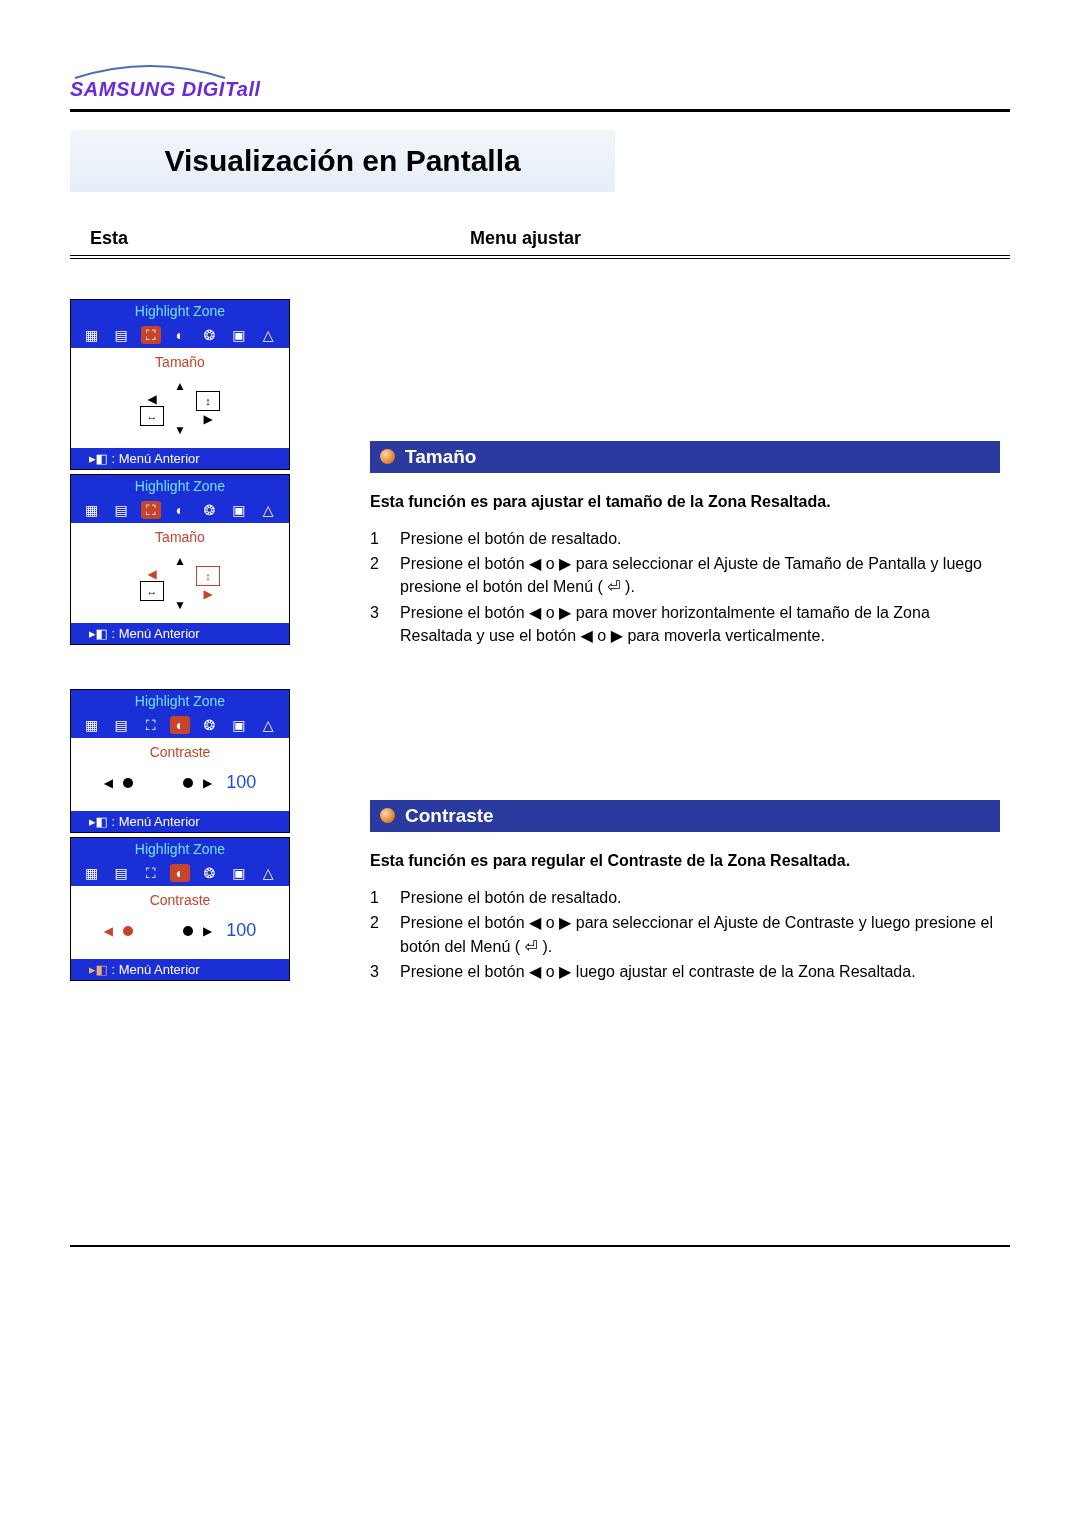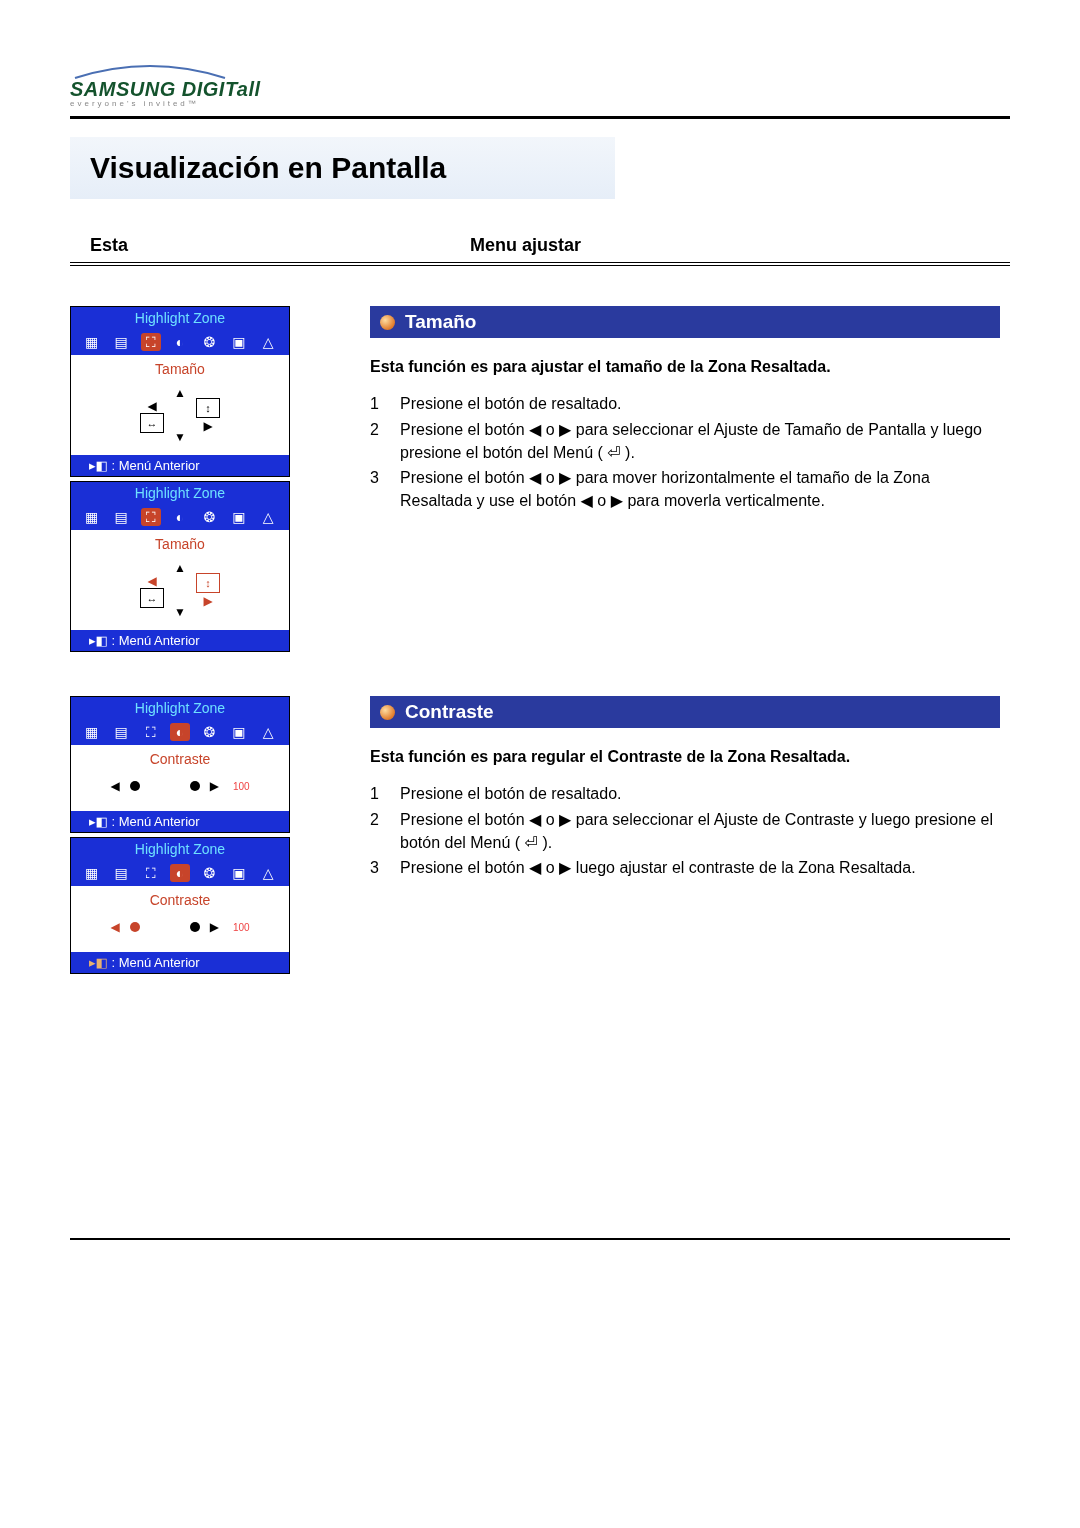--- a/index.html
+++ b/index.html
@@ -8,21 +8,21 @@
     background: #fff;
     width: 1080px;
     margin: 0 auto;
     padding: 60px 70px 40px 70px;
     color: #000;
   }
   .logo-wrap { margin-bottom: 8px; }
   .logo-text {
     font-family: Arial, sans-serif;
     font-size: 20px;
-    color: #14532d;
+    color: #6d28d9;
     font-weight: bold;
     font-style: italic;
     letter-spacing: 0.5px;
   }
   .logo-sub {
     font-size: 8px;
     color: #888;
     letter-spacing: 3px;
     margin-top: -2px;
   }
@@ -30,20 +30,21 @@
     width: 160px;
     height: 18px;
     margin-bottom: -6px;
   }
   .top-rule { border-top: 3px solid #000; margin: 6px 0 0 0; }
   .title-bar {
     background: linear-gradient(#f2f6fb, #e6eef8);
     padding: 14px 20px;
     margin-top: 18px;
     width: 58%;
+    text-align: center;
   }
   .title-bar h1 {
     font-size: 30px;
     font-weight: bold;
     color: #000;
   }
   .col-headers {
     display: flex;
     margin-top: 36px;
     font-weight: bold;
@@ -54,21 +55,21 @@
   .col-left { flex: 0 0 380px; }
   .col-right { flex: 1; }
   .dbl-rule {
     border-top: 1px solid #000;
     border-bottom: 1px solid #000;
     height: 4px;
     margin-bottom: 40px;
   }
   .content-row {
     display: flex;
-    align-items: flex-start;
+    align-items: flex-end;
     margin-bottom: 40px;
   }
   .thumbs {
     flex: 0 0 300px;
     display: flex;
     flex-direction: column;
     gap: 0;
   }
   .osd {
     border: 1px solid #000;
@@ -129,21 +130,21 @@
     align-items: center;
     justify-content: center;
     gap: 10px;
     padding: 8px 0 10px 0;
   }
   .osd-slider .tri-l, .osd-slider .tri-r { font-size: 12px; }
   .osd-slider .knob {
     width: 10px; height: 10px; background: #000; border-radius: 50%;
   }
   .osd-slider .knob-red { background: #c7442a; }
-  .osd-slider .val { color: #ef4444; font-size: 10px; margin-left: 4px; }
+  .osd-slider .val { color: #1d4ed8; font-size: 18px; margin-left: 4px; }
   .osd-foot {
     background: #1a2fd6;
     color: #fff;
     font-size: 13px;
     padding: 3px 18px;
   }
   .osd-foot-red { color: #e8b070; }
   .instr {
     flex: 1;
     padding-right: 10px;
@@ -191,21 +192,20 @@
   .bottom-rule { border-top: 2px solid #000; margin-top: 260px; }
 </style>
 </head>
 <body>
 
 <div class="logo-wrap">
   <svg class="swoosh" viewBox="0 0 160 18">
     <path d="M5 16 Q80 -8 155 16" stroke="#4a6fb3" stroke-width="2" fill="none"></path>
   </svg>
   <div class="logo-text">SAMSUNG DIGITall</div>
-  <div class="logo-sub">everyone's invited™</div>
 </div>
 <div class="top-rule"></div>
 
 <div class="title-bar">
   <h1>Visualización en Pantalla</h1>
 </div>
 
 <div class="col-headers">
   <div class="col-left">Esta</div>
   <div class="col-right">Menu ajustar</div>

